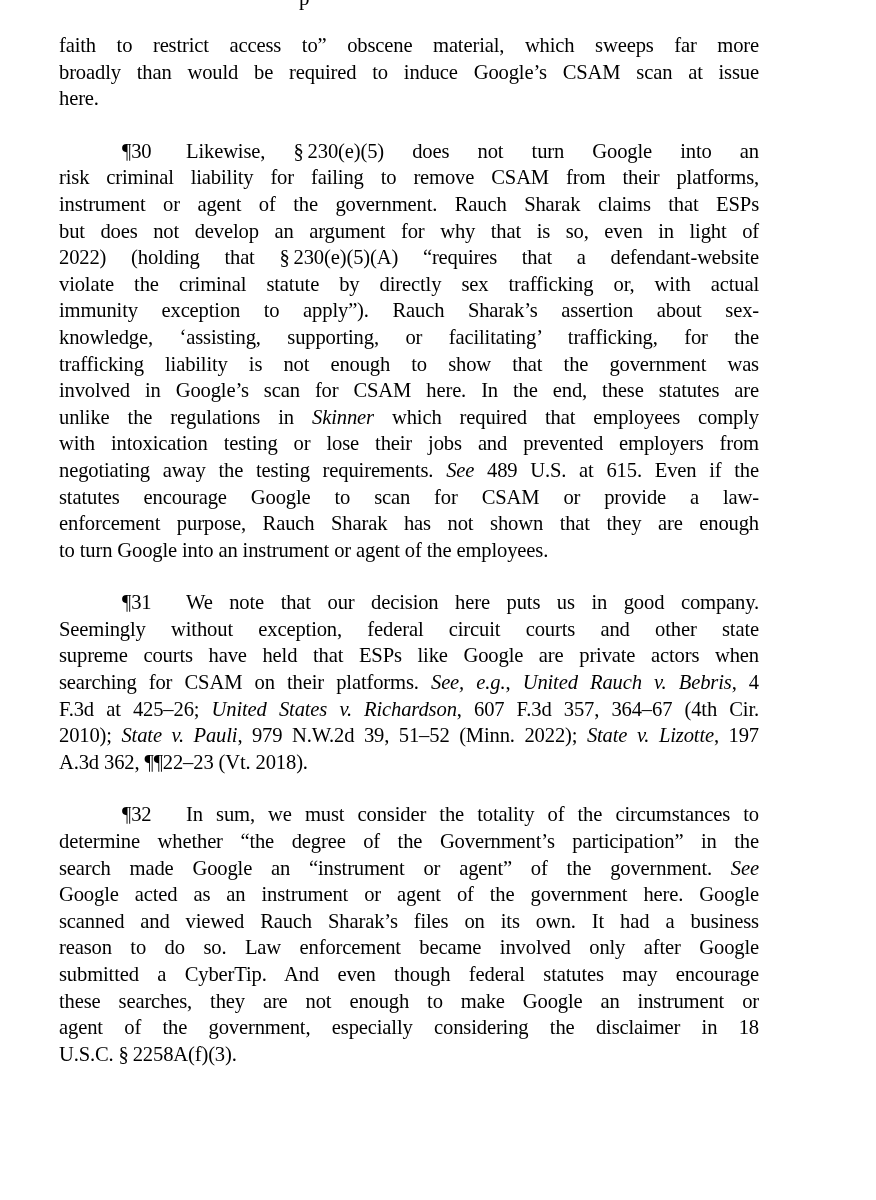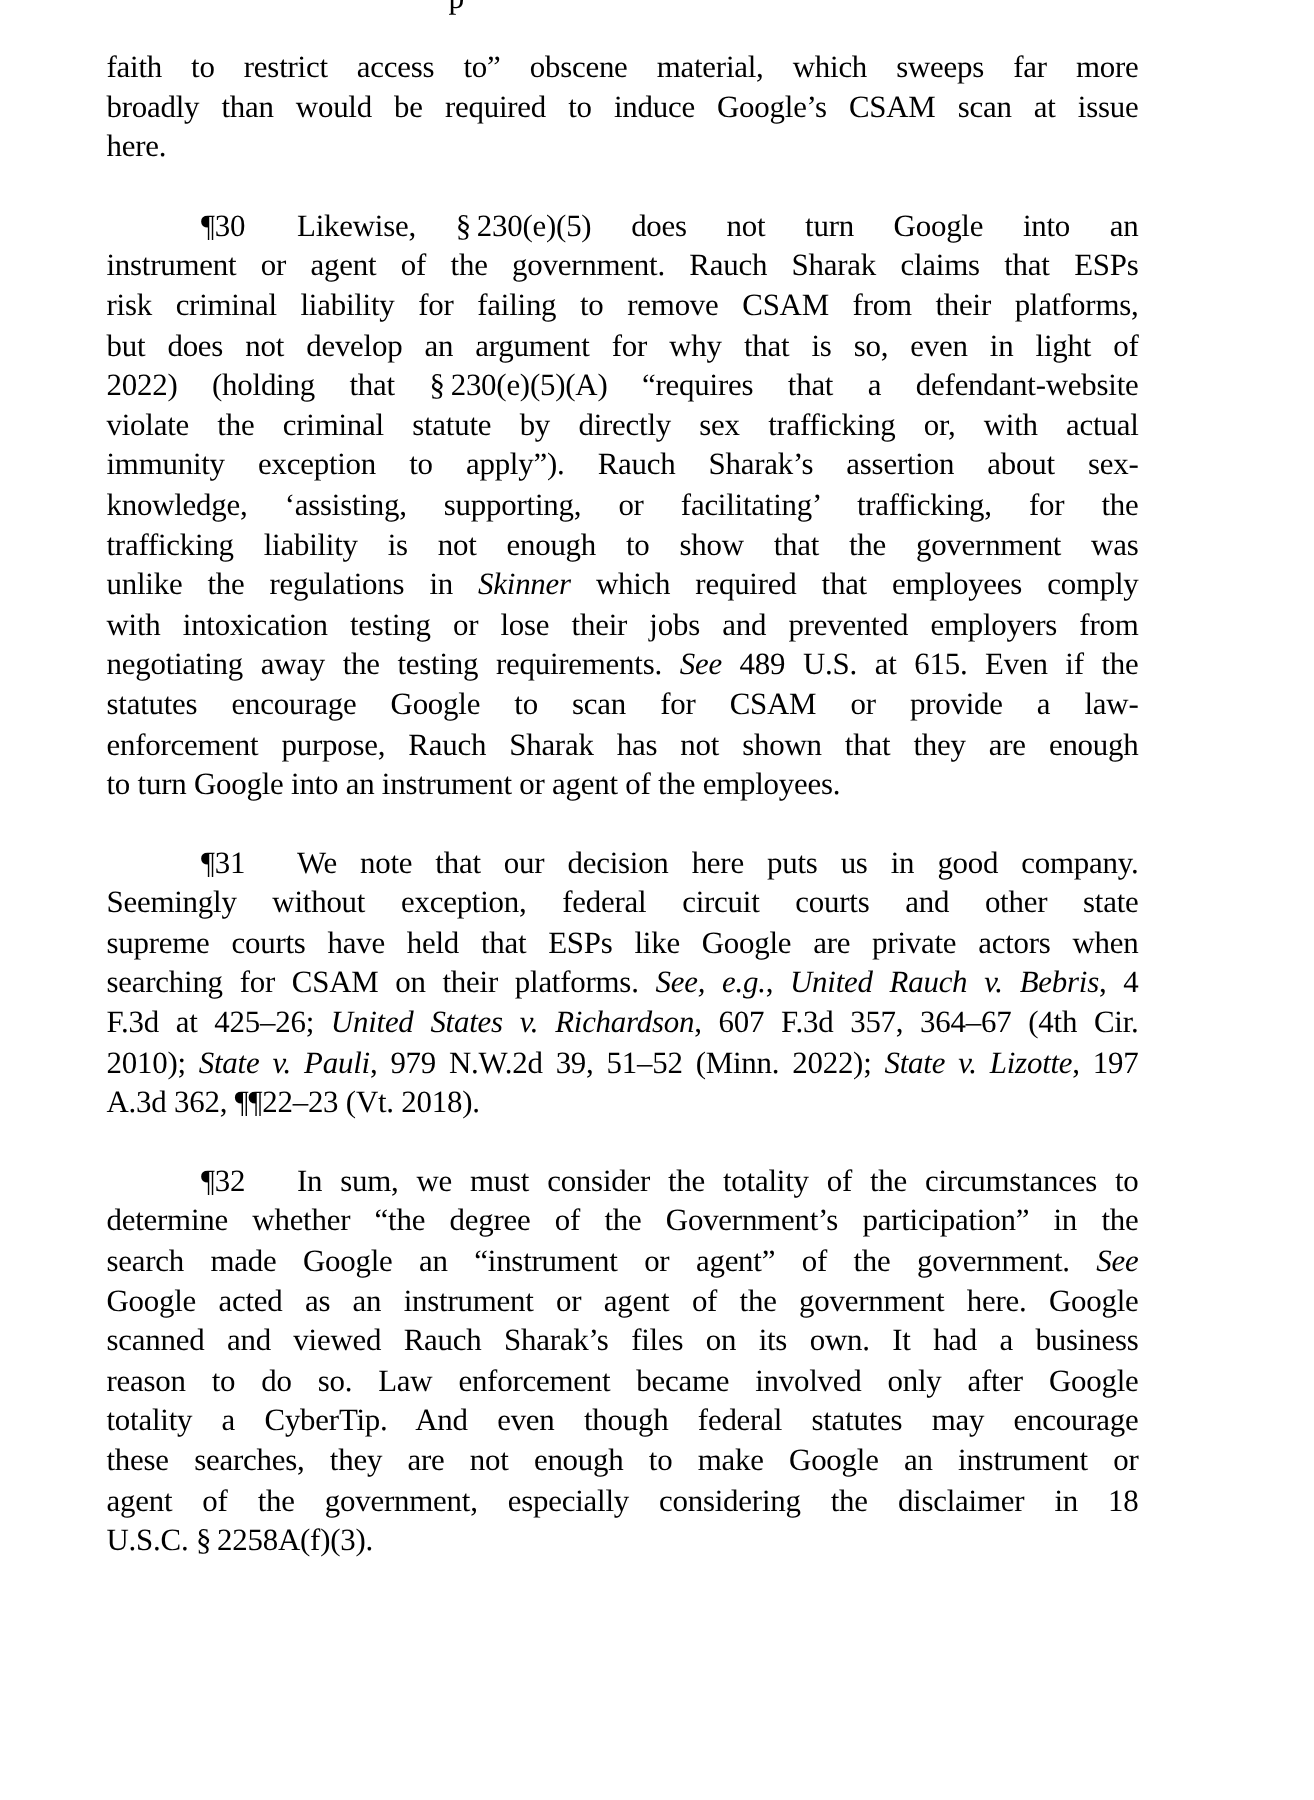--- a/index.html
+++ b/index.html
@@ -22,21 +22,21 @@
       font-size: 21px;
       line-height: 20px;
     }
     .page {
       position: absolute;
       left: 55px;
       top: 32px;
       width: 704px;
     }
     .para {
-      margin: 0 0 26px 16px;
+      margin: 0 0 26px 4px;
     }
     .line {
       display: block;
       height: 26.6px;
       line-height: 26.6px;
       font-size: 20.6px;
       white-space: nowrap;
       text-align: justify;
       text-align-last: justify;
       letter-spacing: -0.15px;
@@ -59,28 +59,29 @@
 <div class="page-mark">p</div>
 
 <div class="page">
   <div class="para">
       <span class="line">faith to restrict access to” obscene material, which sweeps far more</span>
       <span class="line">broadly than would be required to induce Google’s CSAM scan at issue</span>
       <span class="line last">here.</span>
     </div>
   <div class="para">
       <span class="line indent"><span class="pnum">¶30</span>Likewise, § 230(e)(5) does not turn Google into an</span>
+      <span class="line">risk criminal liability for failing to remove CSAM from their platforms,</span>
       <span class="line">instrument or agent of the government. Rauch Sharak claims that ESPs</span>
-      <span class="line">risk criminal liability for failing to remove CSAM from their platforms,</span>
       <span class="line">but does not develop an argument for why that is so, even in light of</span>
       <span class="line">2022) (holding that § 230(e)(5)(A) “requires that a defendant-website</span>
       <span class="line">violate the criminal statute by directly sex trafficking or, with actual</span>
       <span class="line">immunity exception to apply”). Rauch Sharak’s assertion about sex-</span>
       <span class="line">knowledge, ‘assisting, supporting, or facilitating’ trafficking, for the</span>
       <span class="line">trafficking liability is not enough to show that the government was</span>
+      <span class="line">involved in Google’s scan for CSAM here. In the end, these statutes are</span>
       <span class="line">unlike the regulations in <i>Skinner</i> which required that employees comply</span>
       <span class="line">with intoxication testing or lose their jobs and prevented employers from</span>
       <span class="line">negotiating away the testing requirements. <i>See</i> 489 U.S. at 615. Even if the</span>
       <span class="line">statutes encourage Google to scan for CSAM or provide a law-</span>
       <span class="line">enforcement purpose, Rauch Sharak has not shown that they are enough</span>
       <span class="line last">to turn Google into an instrument or agent of the employees.</span>
     </div>
   <div class="para">
       <span class="line indent"><span class="pnum">¶31</span>We note that our decision here puts us in good company.</span>
       <span class="line">Seemingly without exception, federal circuit courts and other state</span>
@@ -90,18 +91,18 @@
       <span class="line">2010); <i>State v. Pauli</i>, 979 N.W.2d 39, 51–52 (Minn. 2022); <i>State v. Lizotte</i>, 197</span>
       <span class="line last">A.3d 362, ¶¶22–23 (Vt. 2018).</span>
     </div>
   <div class="para">
       <span class="line indent"><span class="pnum">¶32</span>In sum, we must consider the totality of the circumstances to</span>
       <span class="line">determine whether “the degree of the Government’s participation” in the</span>
       <span class="line">search made Google an “instrument or agent” of the government. <i>See</i></span>
       <span class="line">Google acted as an instrument or agent of the government here. Google</span>
       <span class="line">scanned and viewed Rauch Sharak’s files on its own. It had a business</span>
       <span class="line">reason to do so. Law enforcement became involved only after Google</span>
-      <span class="line">totality a CyberTip. And even though federal statutes may encourage</span>
+      <span class="line">submitted a CyberTip. And even though federal statutes may encourage</span>
       <span class="line">these searches, they are not enough to make Google an instrument or</span>
       <span class="line">agent of the government, especially considering the disclaimer in 18</span>
       <span class="line last">U.S.C. § 2258A(f)(3).</span>
     </div>
 </div>
 
 </body></html>

